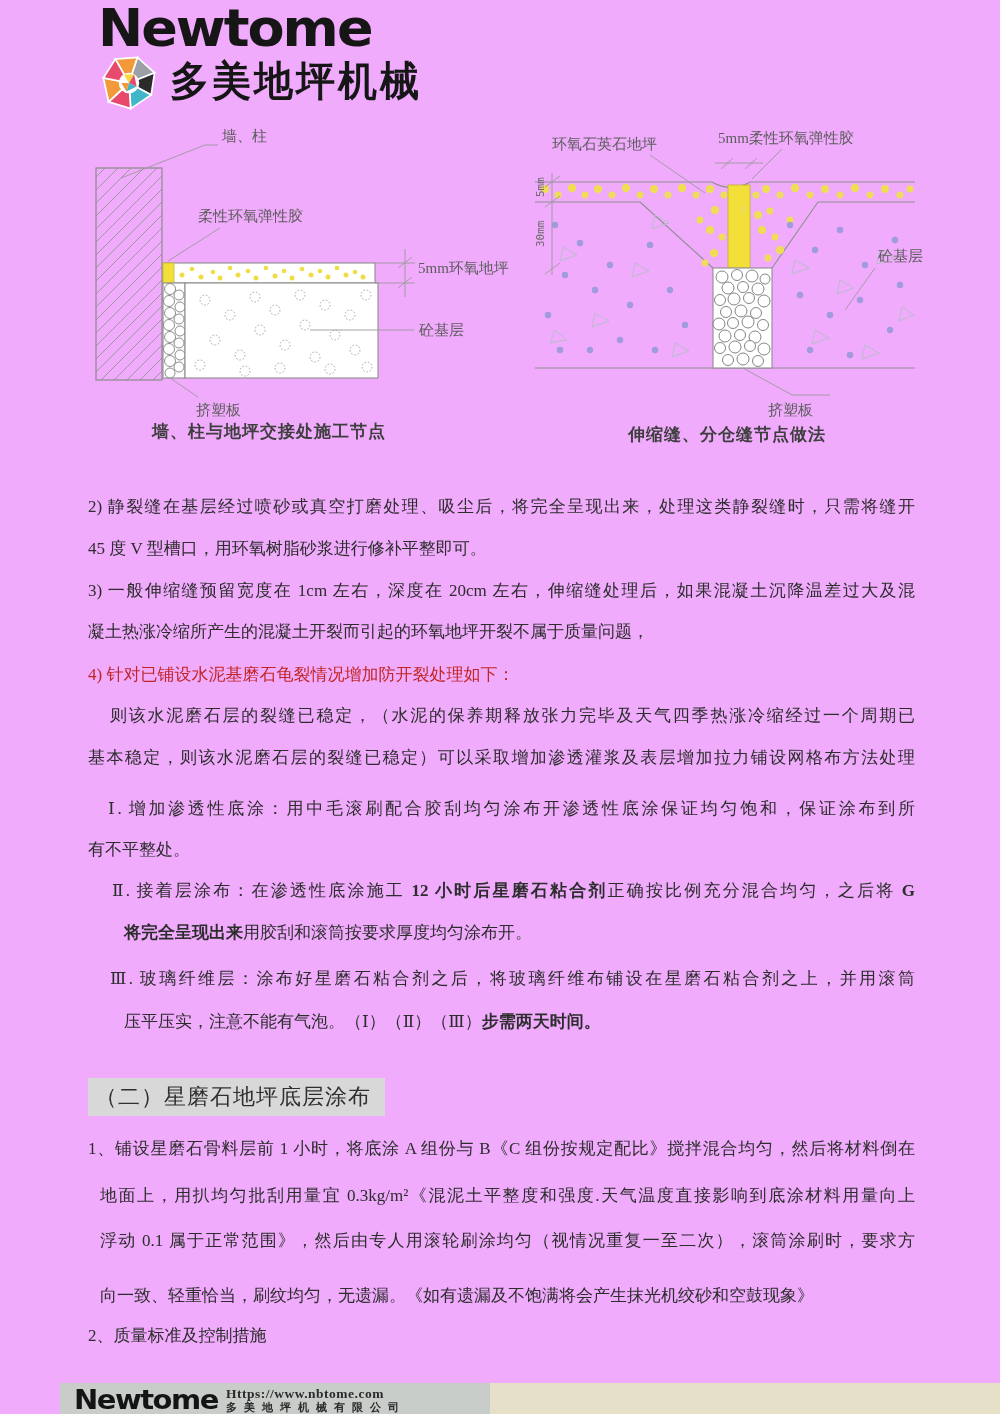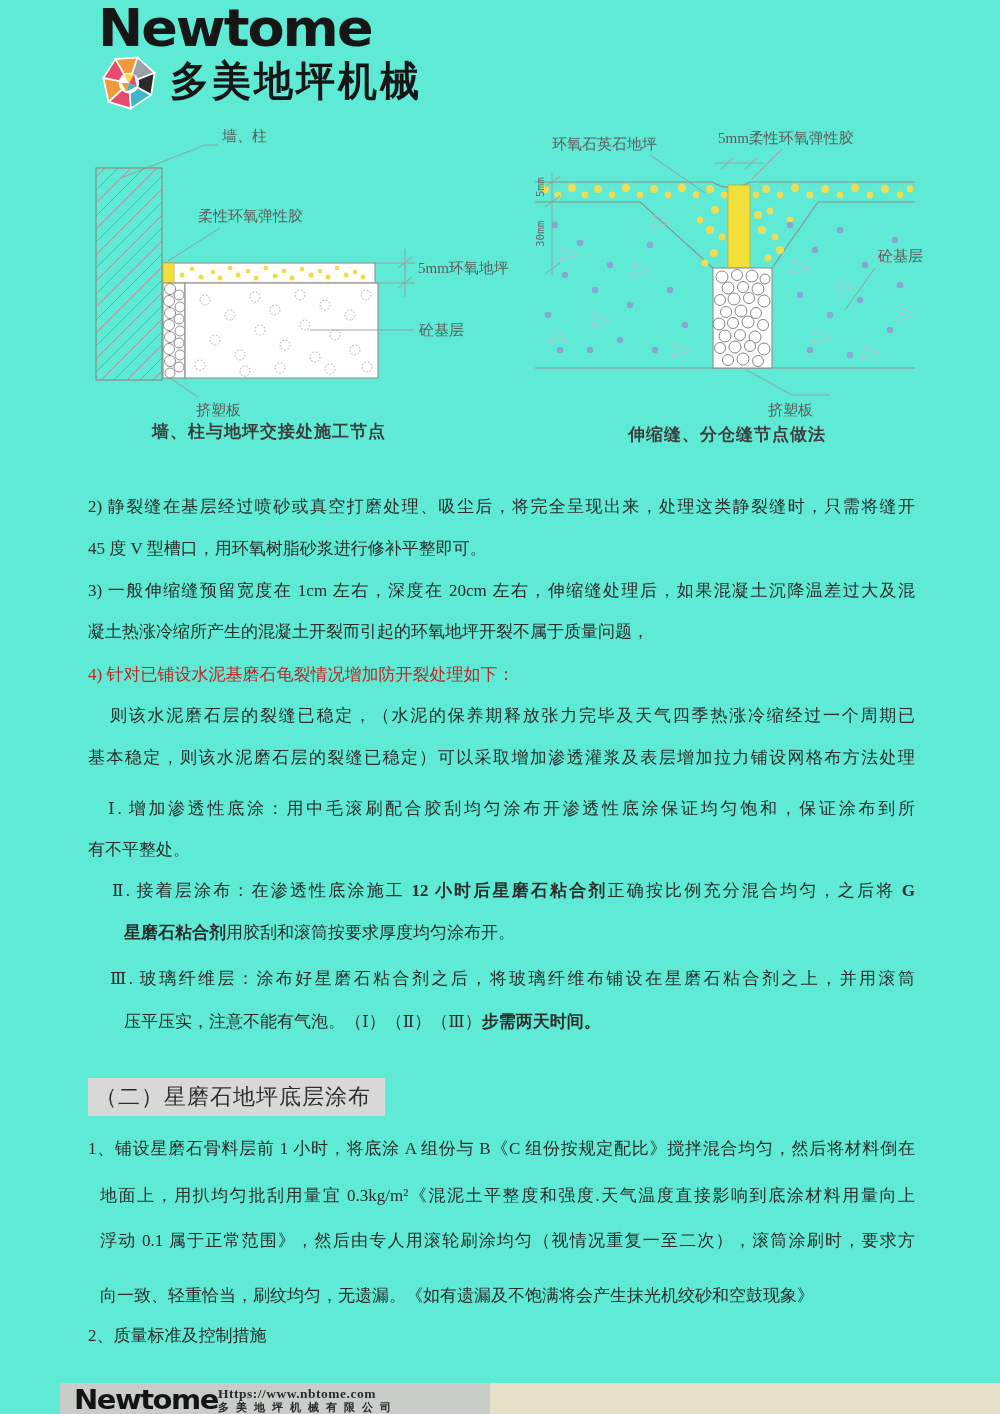--- a/index.html
+++ b/index.html
@@ -1,16 +1,16 @@
 <!DOCTYPE html>
 <html><head>
 <meta charset="utf-8">
 <style>
   html,body{margin:0;padding:0;background:#ffffff;}
-  .page{position:relative;width:1000px;height:1414px;background:#5eead4;overflow:hidden;
+  .page{position:relative;width:1000px;height:1414px;background:#f0abfc;overflow:hidden;
         font-family:"Liberation Serif","DejaVu Serif",serif;color:#2d2d2d;}
   
   .brand{position:absolute;left:98px;top:2px;}
   .brand-word{font-family:"DejaVu Sans","Liberation Sans",sans-serif;font-weight:900;
               font-size:54px;line-height:54px;letter-spacing:-2px;color:#161616;transform:scaleY(.96);}
   .brand-row{display:flex;align-items:flex-start;margin-top:-2px;}
   .brand-icon{width:62px;height:58px;}
   .brand-cn{font-family:"DejaVu Sans","Liberation Sans",sans-serif;font-weight:900;
             font-size:39px;color:#161616;letter-spacing:3px;margin-left:10px;transform:scaleY(1.05);}
   
@@ -28,21 +28,21 @@
   .bl b{font-weight:bold;}
   .sec-head{position:absolute;left:88px;background:#d8d8d8;color:#2f2f2f;
             font-size:22px;padding:4px 14px 4px 7px;letter-spacing:1px;}
   
   .footer{position:absolute;left:0;top:1383px;width:1000px;height:31px;}
   .footer-left{position:absolute;left:60px;top:0;width:430px;height:31px;background:#c9cdca;
                overflow:hidden;display:flex;align-items:flex-start;padding-top:4px;box-sizing:border-box;}
   .footer-right{position:absolute;left:490px;top:0;width:510px;height:31px;background:#e6e0c8;}
   .footer-logo{font-family:"DejaVu Sans","Liberation Sans",sans-serif;font-weight:900;
                font-size:29px;line-height:26px;letter-spacing:-1.5px;color:#141414;margin-left:14px;transform:scaleY(.9);}
-  .footer-texts{}
+  .footer-texts{margin-left:8px;}
   .footer-url{font-size:13.5px;font-weight:bold;color:#2a2a2a;letter-spacing:.5px;line-height:14px;}
   .footer-company{font-size:11px;font-weight:bold;color:#2a2a2a;letter-spacing:7px;line-height:13px;}
 </style>
 </head>
 <body>
 
 <div class="page">
 
   <header class="brand">
     <div class="brand-word">Newtome</div>
@@ -337,21 +337,21 @@
   <div class="bl just" style="top:495px">2) 静裂缝在基层经过喷砂或真空打磨处理、吸尘后，将完全呈现出来，处理这类静裂缝时，只需将缝开</div>
   <div class="bl" style="top:537px">45 度 V 型槽口，用环氧树脂砂浆进行修补平整即可。</div>
   <div class="bl just" style="top:579px">3) 一般伸缩缝预留宽度在 1cm 左右，深度在 20cm 左右，伸缩缝处理后，如果混凝土沉降温差过大及混</div>
   <div class="bl" style="top:620px">凝土热涨冷缩所产生的混凝土开裂而引起的环氧地坪开裂不属于质量问题，</div>
   <div class="bl red" style="top:663px">4) 针对已铺设水泥基磨石龟裂情况增加防开裂处理如下：</div>
   <div class="bl just" style="top:704px;padding-left:22px;width:805px">则该水泥磨石层的裂缝已稳定，（水泥的保养期释放张力完毕及天气四季热涨冷缩经过一个周期已</div>
   <div class="bl just" style="top:746px">基本稳定，则该水泥磨石层的裂缝已稳定）可以采取增加渗透灌浆及表层增加拉力铺设网格布方法处理</div>
   <div class="bl just" style="top:797px;padding-left:20px;width:807px">Ⅰ. 增加渗透性底涂：用中毛滚刷配合胶刮均匀涂布开渗透性底涂保证均匀饱和，保证涂布到所</div>
   <div class="bl" style="top:838px">有不平整处。</div>
   <div class="bl just" style="top:879px;padding-left:24px;width:803px"><span>Ⅱ. 接着层涂布：在渗透性底涂施工 </span><b>12 小时后星磨石粘合剂</b><span>正确按比例充分混合均匀，之后将 </span><b>G</b></div>
-  <div class="bl" style="top:921px;padding-left:36px"><b>星磨石粘合剂</b><span>用胶刮和滚筒按要求厚度均匀涂布开。</span></div>
+  <div class="bl" style="top:921px;padding-left:36px"><b>将完全呈现出来</b><span>用胶刮和滚筒按要求厚度均匀涂布开。</span></div>
   <div class="bl just" style="top:967px;padding-left:22px;width:805px">Ⅲ. 玻璃纤维层：涂布好星磨石粘合剂之后，将玻璃纤维布铺设在星磨石粘合剂之上，并用滚筒</div>
   <div class="bl" style="top:1010px;padding-left:36px"><span>压平压实，注意不能有气泡。（Ⅰ）（Ⅱ）（Ⅲ）</span><b>步需两天时间。</b></div>
 
   <div class="sec-head" style="top:1078px">（二）星磨石地坪底层涂布</div>
 
   <div class="bl just" style="top:1137px">1、铺设星磨石骨料层前 1 小时，将底涂 A 组份与 B《C 组份按规定配比》搅拌混合均匀，然后将材料倒在</div>
   <div class="bl just" style="top:1184px;padding-left:12px;width:815px">地面上，用扒均匀批刮用量宜 0.3kg/m²《混泥土平整度和强度.天气温度直接影响到底涂材料用量向上</div>
   <div class="bl just" style="top:1229px;padding-left:12px;width:815px">浮动 0.1 属于正常范围》，然后由专人用滚轮刷涂均匀（视情况重复一至二次），滚筒涂刷时，要求方</div>
   <div class="bl" style="top:1284px;padding-left:12px">向一致、轻重恰当，刷纹均匀，无遗漏。《如有遗漏及不饱满将会产生抹光机绞砂和空鼓现象》</div>
   <div class="bl" style="top:1324px">2、质量标准及控制措施</div>

